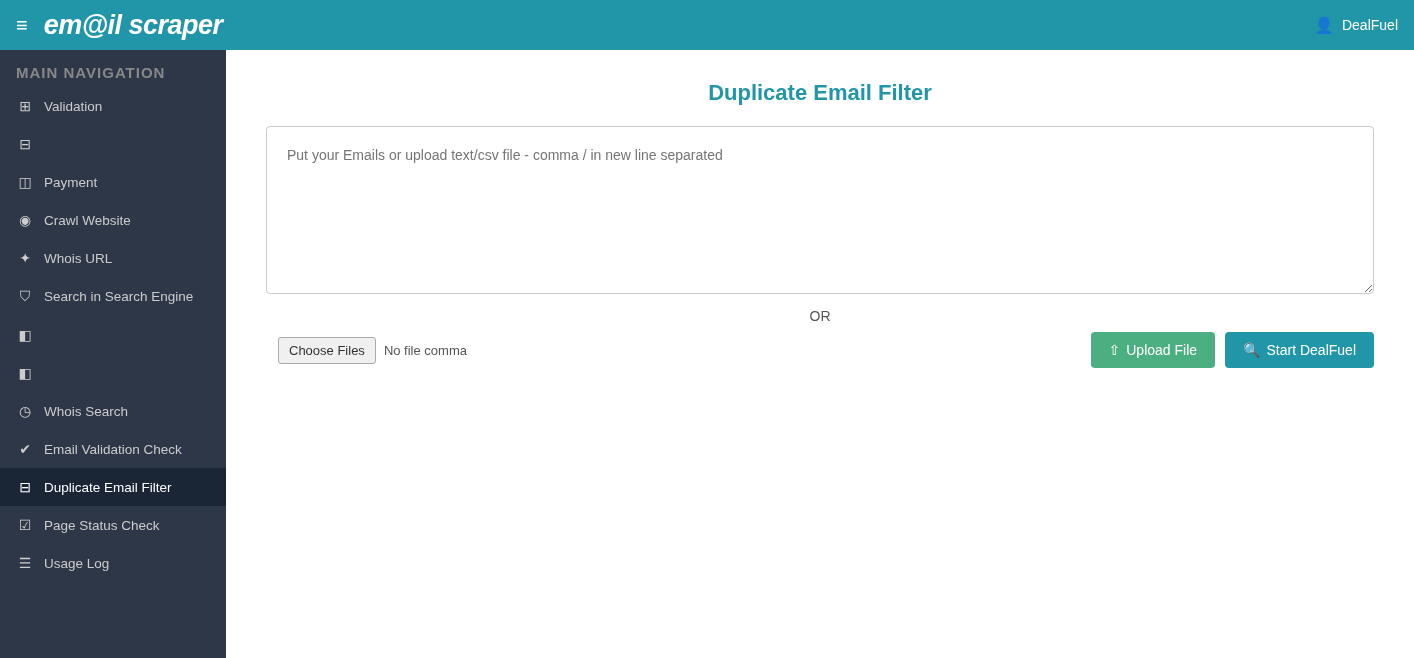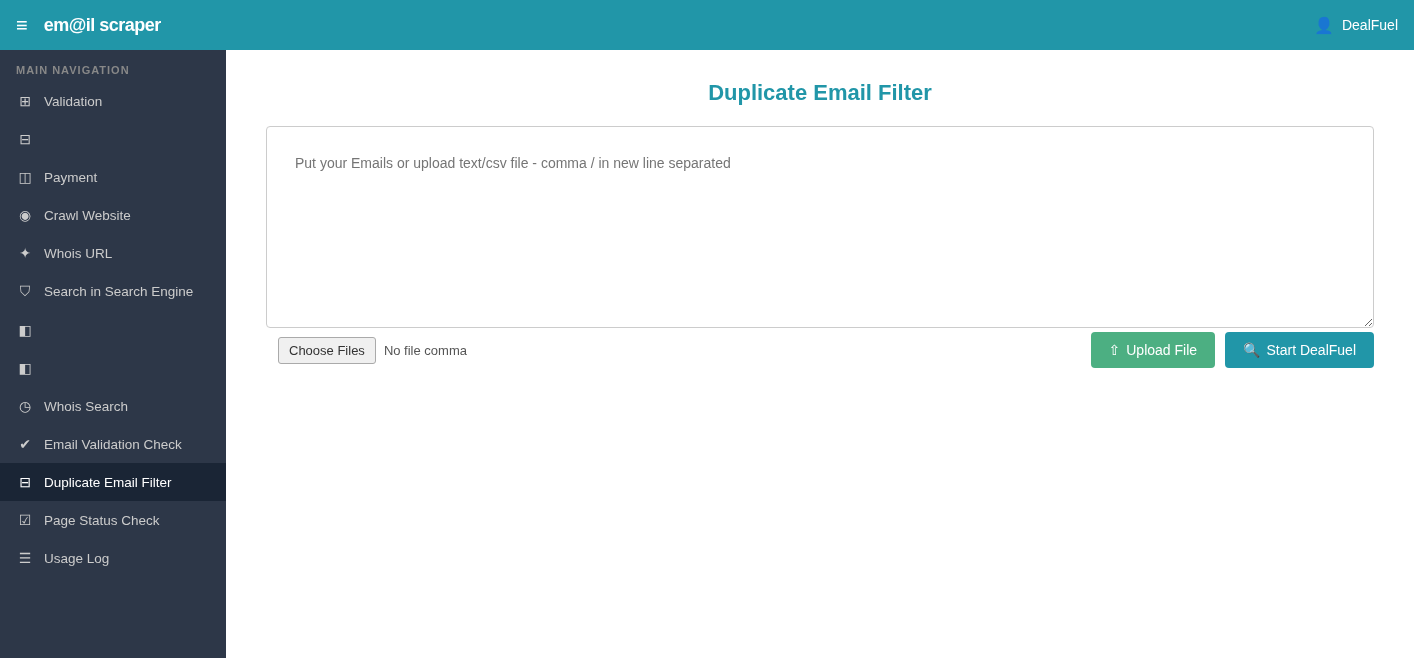--- a/index.html
+++ b/index.html
@@ -10,40 +10,40 @@
       background: #2196a8;
       height: 50px;
       display: flex;
       align-items: center;
       justify-content: space-between;
       padding: 0 16px;
       flex-shrink: 0;
       z-index: 10;
     }
     .header-left { display: flex; align-items: center; gap: 16px; }
-    .logo { color: white; font-size: 18px; font-weight: bold; letter-spacing: -0.5px; }
+    .logo { color: white; font-size: 27px; font-weight: bold; letter-spacing: -0.5px; font-style: italic; }
     .hamburger { color: white; font-size: 20px; cursor: pointer; }
     .header-right { display: flex; align-items: center; gap: 8px; color: white; font-size: 14px; cursor: pointer; }
     .user-icon { font-size: 16px; }
 
     
     .layout { display: flex; flex: 1; overflow: hidden; }
 
     
     .sidebar {
       width: 226px;
       background: #2d3748;
       color: #ccc;
       flex-shrink: 0;
       overflow-y: auto;
       display: flex;
       flex-direction: column;
     }
     .sidebar-label {
-      font-size: 11px;
+      font-size: 15px;
       font-weight: 600;
       color: #888;
       padding: 14px 16px 6px;
       letter-spacing: 1px;
       text-transform: uppercase;
     }
     .sidebar-item {
       display: flex;
       align-items: center;
       gap: 10px;
@@ -65,24 +65,24 @@
     }
     .page-title {
       text-align: center;
       font-size: 22px;
       font-weight: 700;
       color: #2196a8;
       margin-bottom: 20px;
     }
     .email-textarea {
       width: 100%;
-      height: 202px;
+      height: 168px;
       border: 1px solid #ccc;
       border-radius: 4px;
-      padding: 28px;
+      padding: 20px;
       font-size: 14px;
       color: #555;
       resize: vertical;
       outline: none;
       font-family: inherit;
     }
     .or-divider {
       text-align: center;
       font-size: 14px;
       color: #555;
@@ -204,20 +204,21 @@
       <span class="icon">☰</span>
       <span>Usage Log</span>
     </div>
   </div>
 
   <div class="main-content">
     <div class="page-title">Duplicate Email Filter</div>
 
     <textarea class="email-textarea" placeholder="Put your Emails or upload text/csv file - comma / in new line separated" style=""></textarea>
 
+    <div class="or-divider">OR</div>
 
     <div class="file-row">
       <div class="file-input-wrap">
         <button class="choose-files-btn">Choose Files</button>
         <span class="no-file-text">No file comma</span>
       </div>
       <div class="action-buttons">
         <button class="btn-upload">
           <span>⇧</span>
           <span>Upload File</span>

